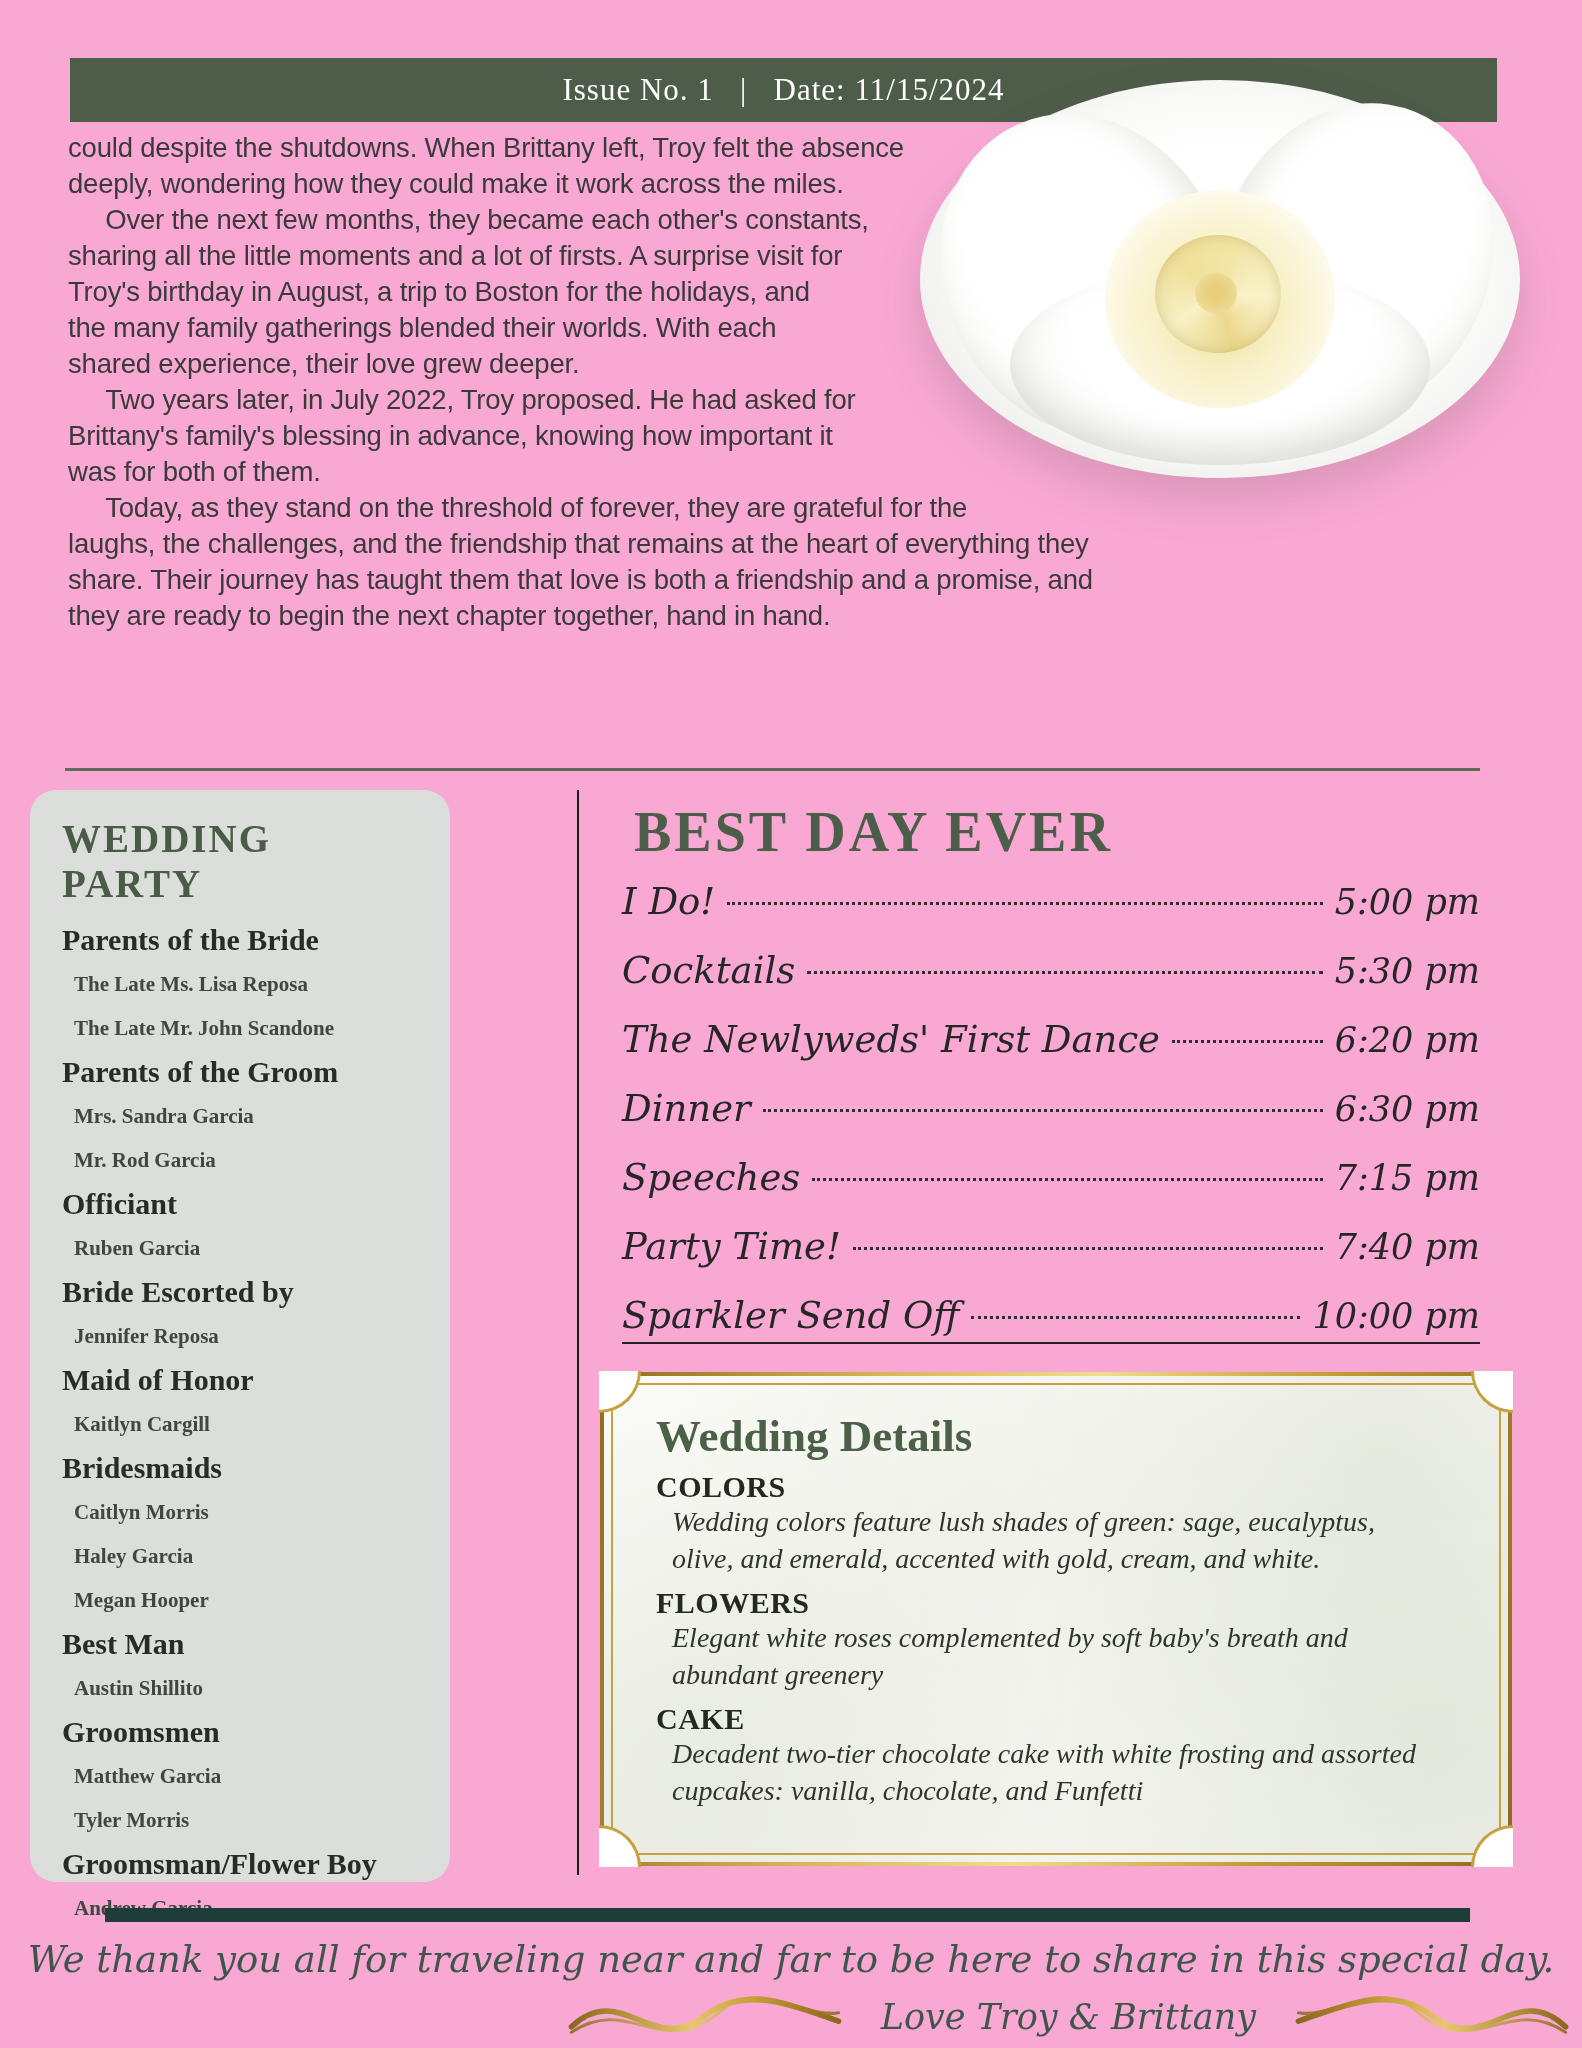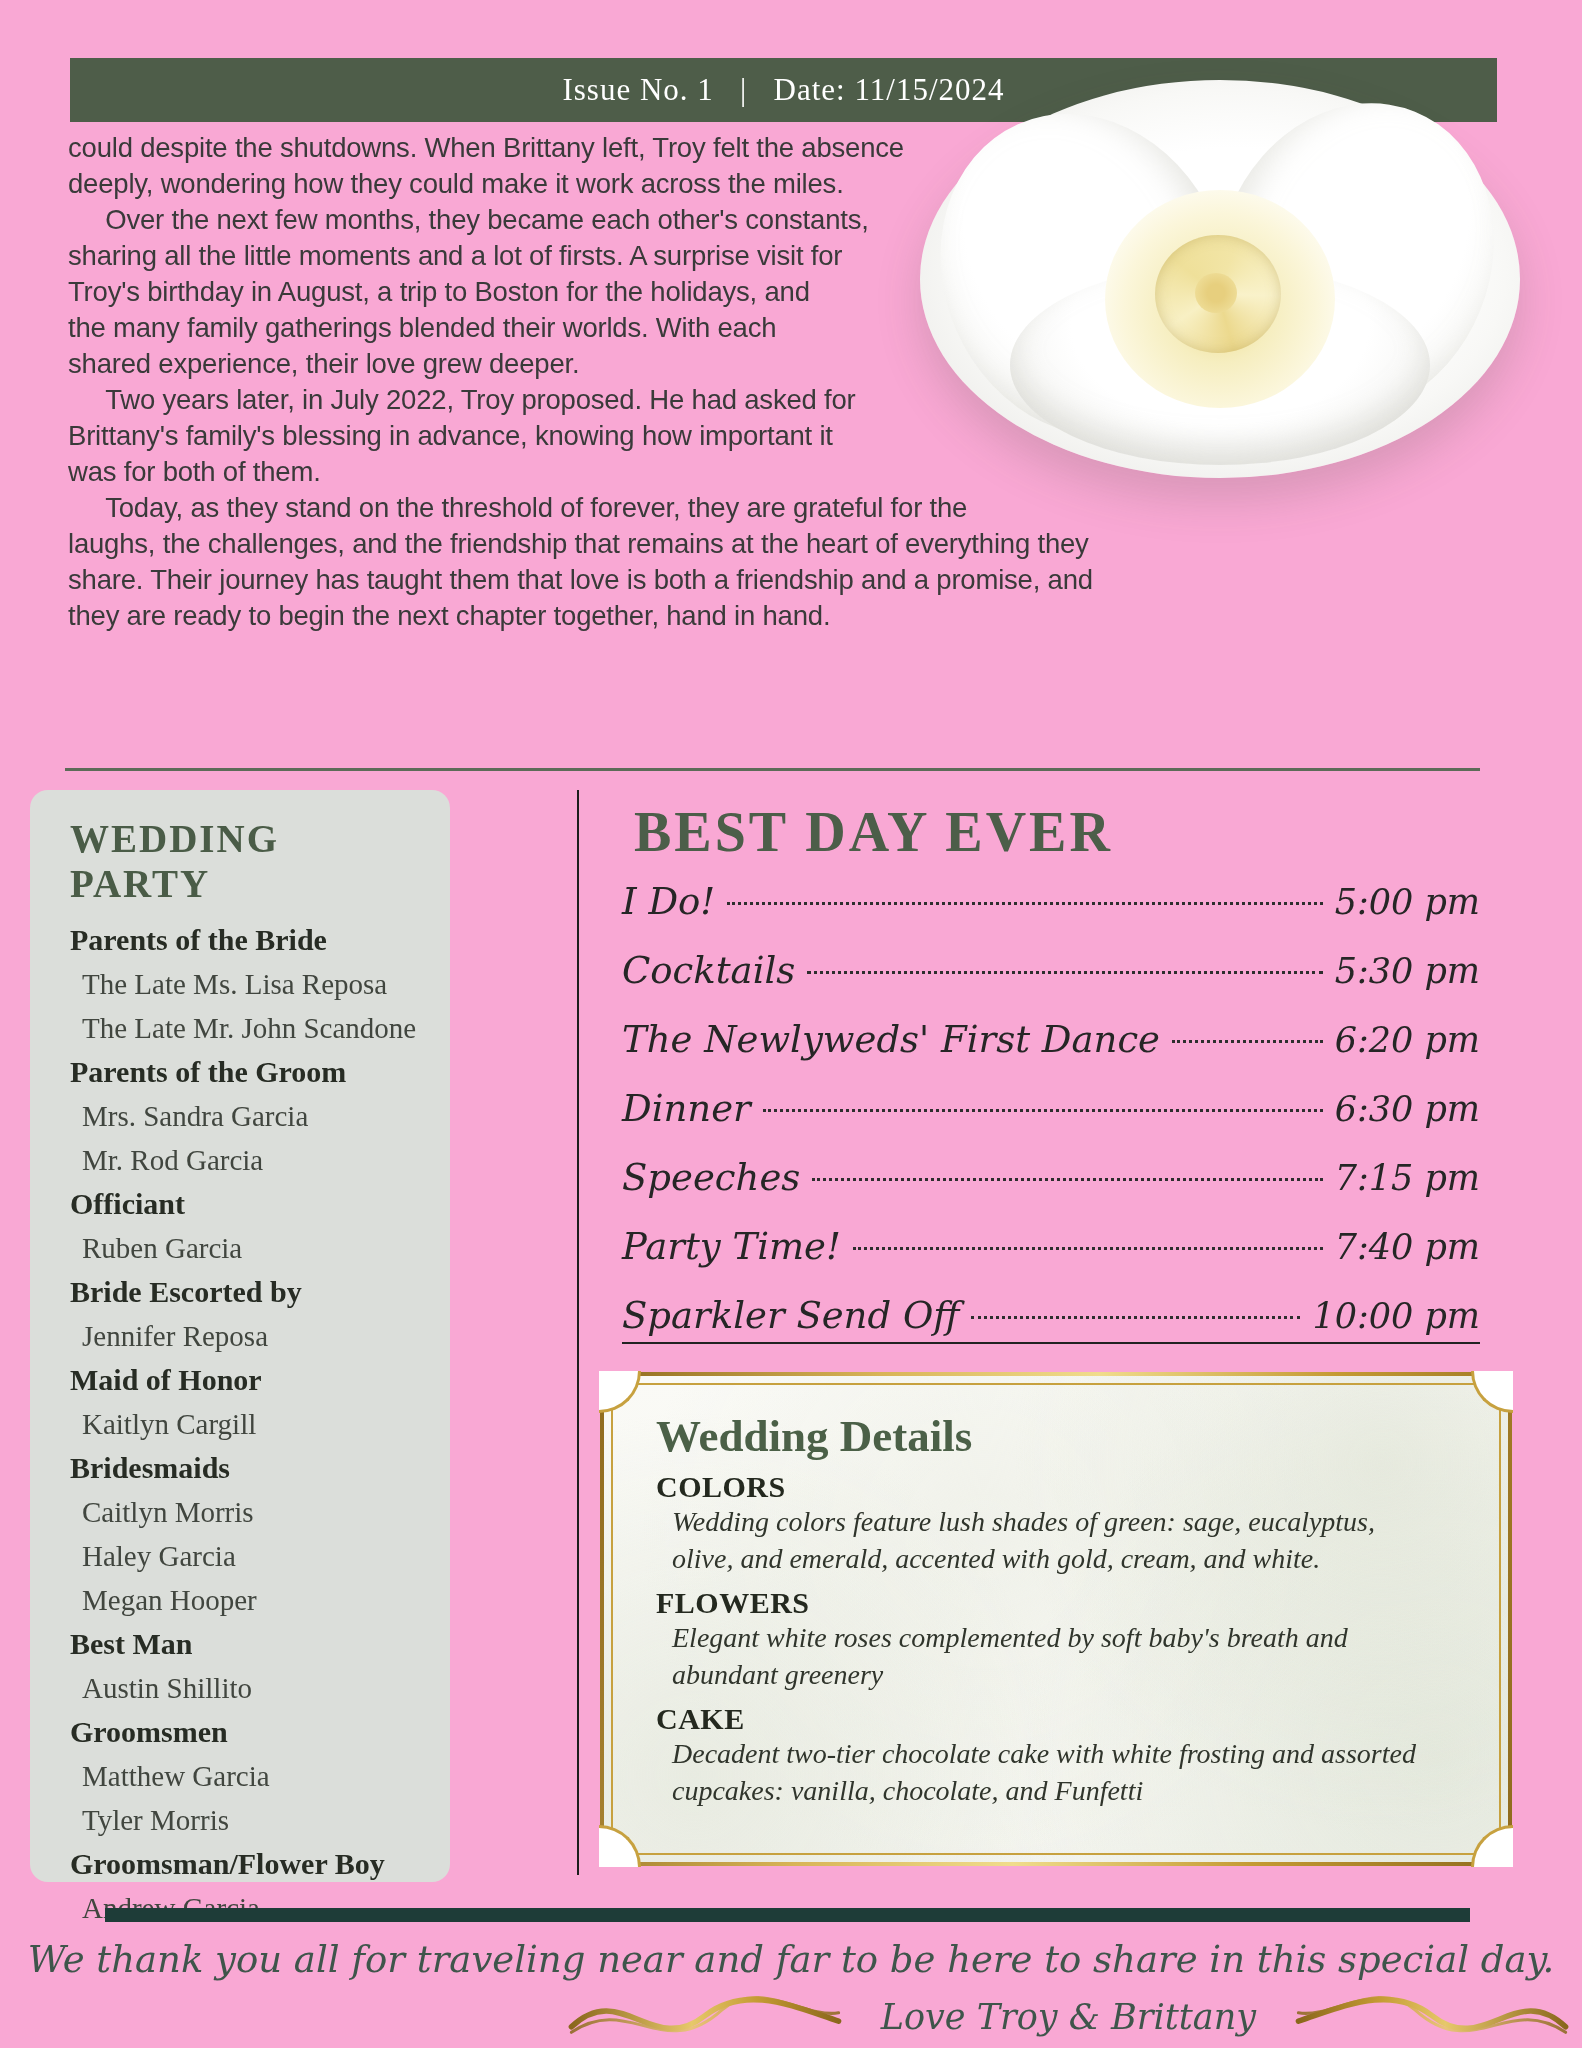--- a/index.html
+++ b/index.html
@@ -38,25 +38,25 @@
   
   .story{position:absolute;left:68px;top:130px;width:1120px;
          font-family:"Liberation Sans","DejaVu Sans",sans-serif;
          font-size:27.5px;line-height:36px;color:#3a3a3a;white-space:pre-wrap;
          letter-spacing:-0.2px;}
 
   .rule{position:absolute;left:65px;top:768px;width:1415px;height:3px;background:#5c6b58;}
 
   
   .party{position:absolute;left:30px;top:790px;width:420px;height:1092px;background:#dbdeda;
-         border-radius:18px;box-sizing:border-box;padding:26px 28px 0 40px;}
+         border-radius:26px;box-sizing:border-box;padding:26px 28px 0 32px;}
   .party h2{margin:0 0 12px 0;font-size:39px;letter-spacing:2px;color:#4a5c47;font-weight:700;
             font-family:"Liberation Serif",serif;}
   .party .role{font-size:30px;font-weight:700;color:#272c24;line-height:44px;}
-  .party .pname{font-size:29px;color:#41463f;line-height:44px;padding-left:12px;font-weight:400;}
+  .party .pname{font-size:21px;color:#41463f;line-height:44px;padding-left:12px;font-weight:700;}
 
   .vline{position:absolute;left:577px;top:790px;width:2px;height:1085px;background:#1d1d1d;}
 
   
   .best-day{position:absolute;left:622px;top:788px;margin:12px;font-size:56px;letter-spacing:3px;
             color:#4c5e49;font-weight:700;font-family:"Liberation Serif",serif;}
   .sched{position:absolute;left:622px;top:880px;width:858px;}
   .srow{display:flex;align-items:baseline;margin-bottom:26px;}
   .slabel{font-style:italic;font-size:37px;color:#262626;white-space:nowrap;
           font-family:"DejaVu Serif","Liberation Serif",serif;}

